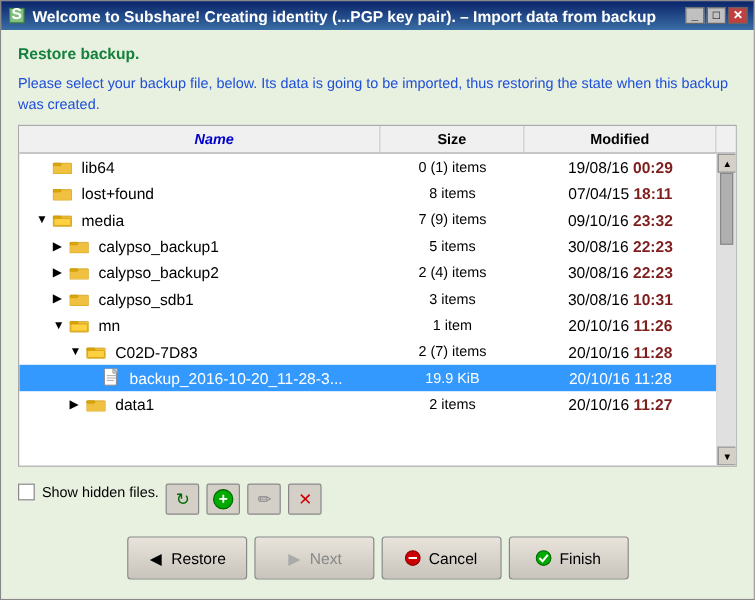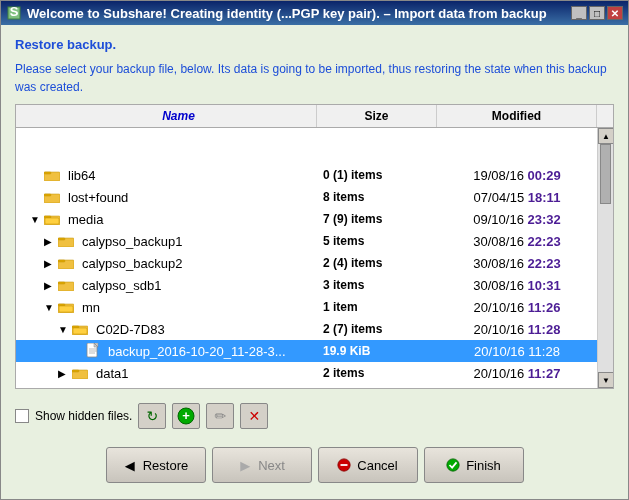--- a/index.html
+++ b/index.html
@@ -70,21 +70,21 @@
       background: #e8f0e0;
       padding: 12px 14px 8px 14px;
       display: flex;
       flex-direction: column;
       gap: 8px;
     }
 
     .restore-title {
       font-weight: bold;
       font-size: 13px;
-      color: #1d4ed8;
+      color: #15803d;
     }
 
     .restore-desc {
       font-size: 12px;
       color: #1d4ed8;
       line-height: 1.5;
     }
 
     .file-browser {
       flex: 1;
@@ -112,21 +112,20 @@
     }
 
     .file-table-header .col-header:first-child {
       text-align: center;
     }
 
     .file-table-body {
       flex: 1;
       overflow-y: auto;
       overflow-x: hidden;
-      margin-top: 36px;
     }
 
     .file-row {
       display: grid;
       grid-template-columns: 1fr 120px 160px;
       align-items: center;
       min-height: 22px;
       cursor: pointer;
     }
 
@@ -143,29 +142,29 @@
       text-overflow: ellipsis;
     }
 
     .file-cell-name {
       display: flex;
       align-items: center;
       gap: 4px;
     }
 
     .file-cell-size {
-      font-weight: bold;
+      text-align: center;
     }
 
     .file-cell-modified {
       text-align: center;
     }
 
     .file-time {
-      color: #4c1d95;
+      color: #7f1d1d;
       font-weight: bold;
     }
 
     .expand-arrow {
       display: inline-block;
       width: 10px;
       color: #000;
       font-size: 10px;
     }
 
@@ -205,21 +204,20 @@
       border: 1px solid #888;
       display: flex;
       align-items: center;
       justify-content: center;
       font-size: 8px;
       cursor: pointer;
     }
 
     .bottom-bar {
       display: flex;
-      align-items: center;
       gap: 6px;
       padding: 6px 0 4px 0;
     }
 
     .checkbox {
       width: 14px;
       height: 14px;
       border: 1px solid #888;
       background: white;
       display: flex;

